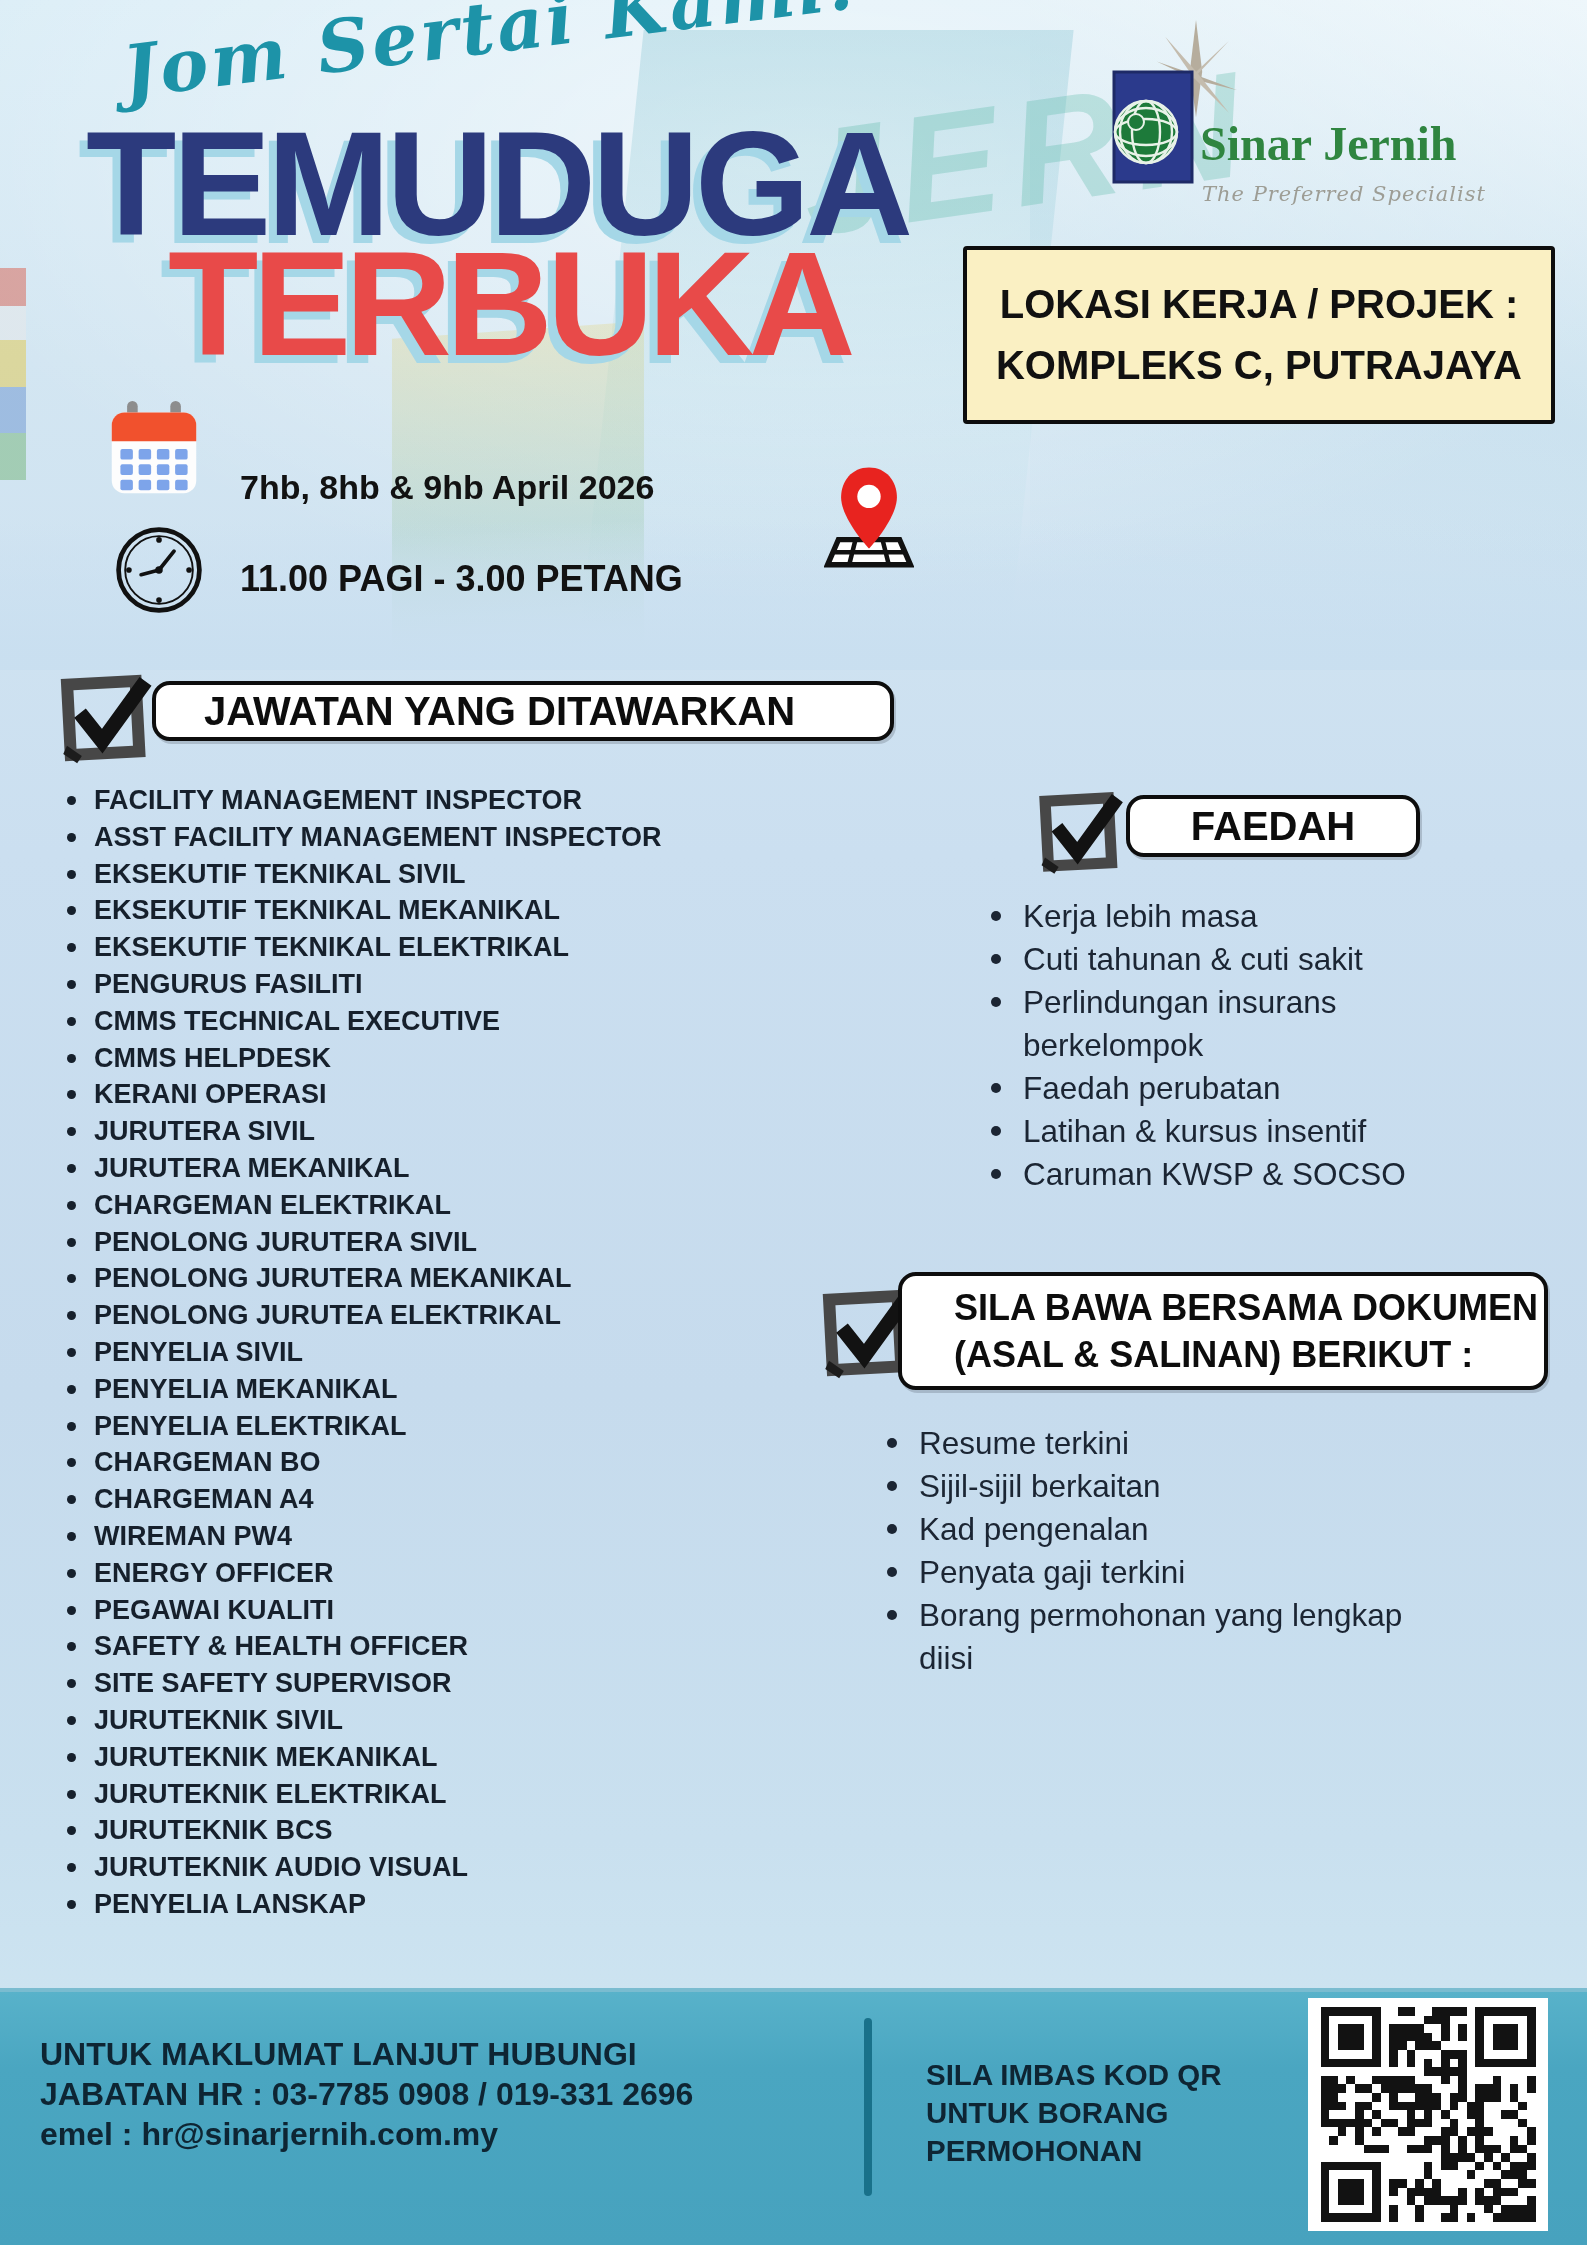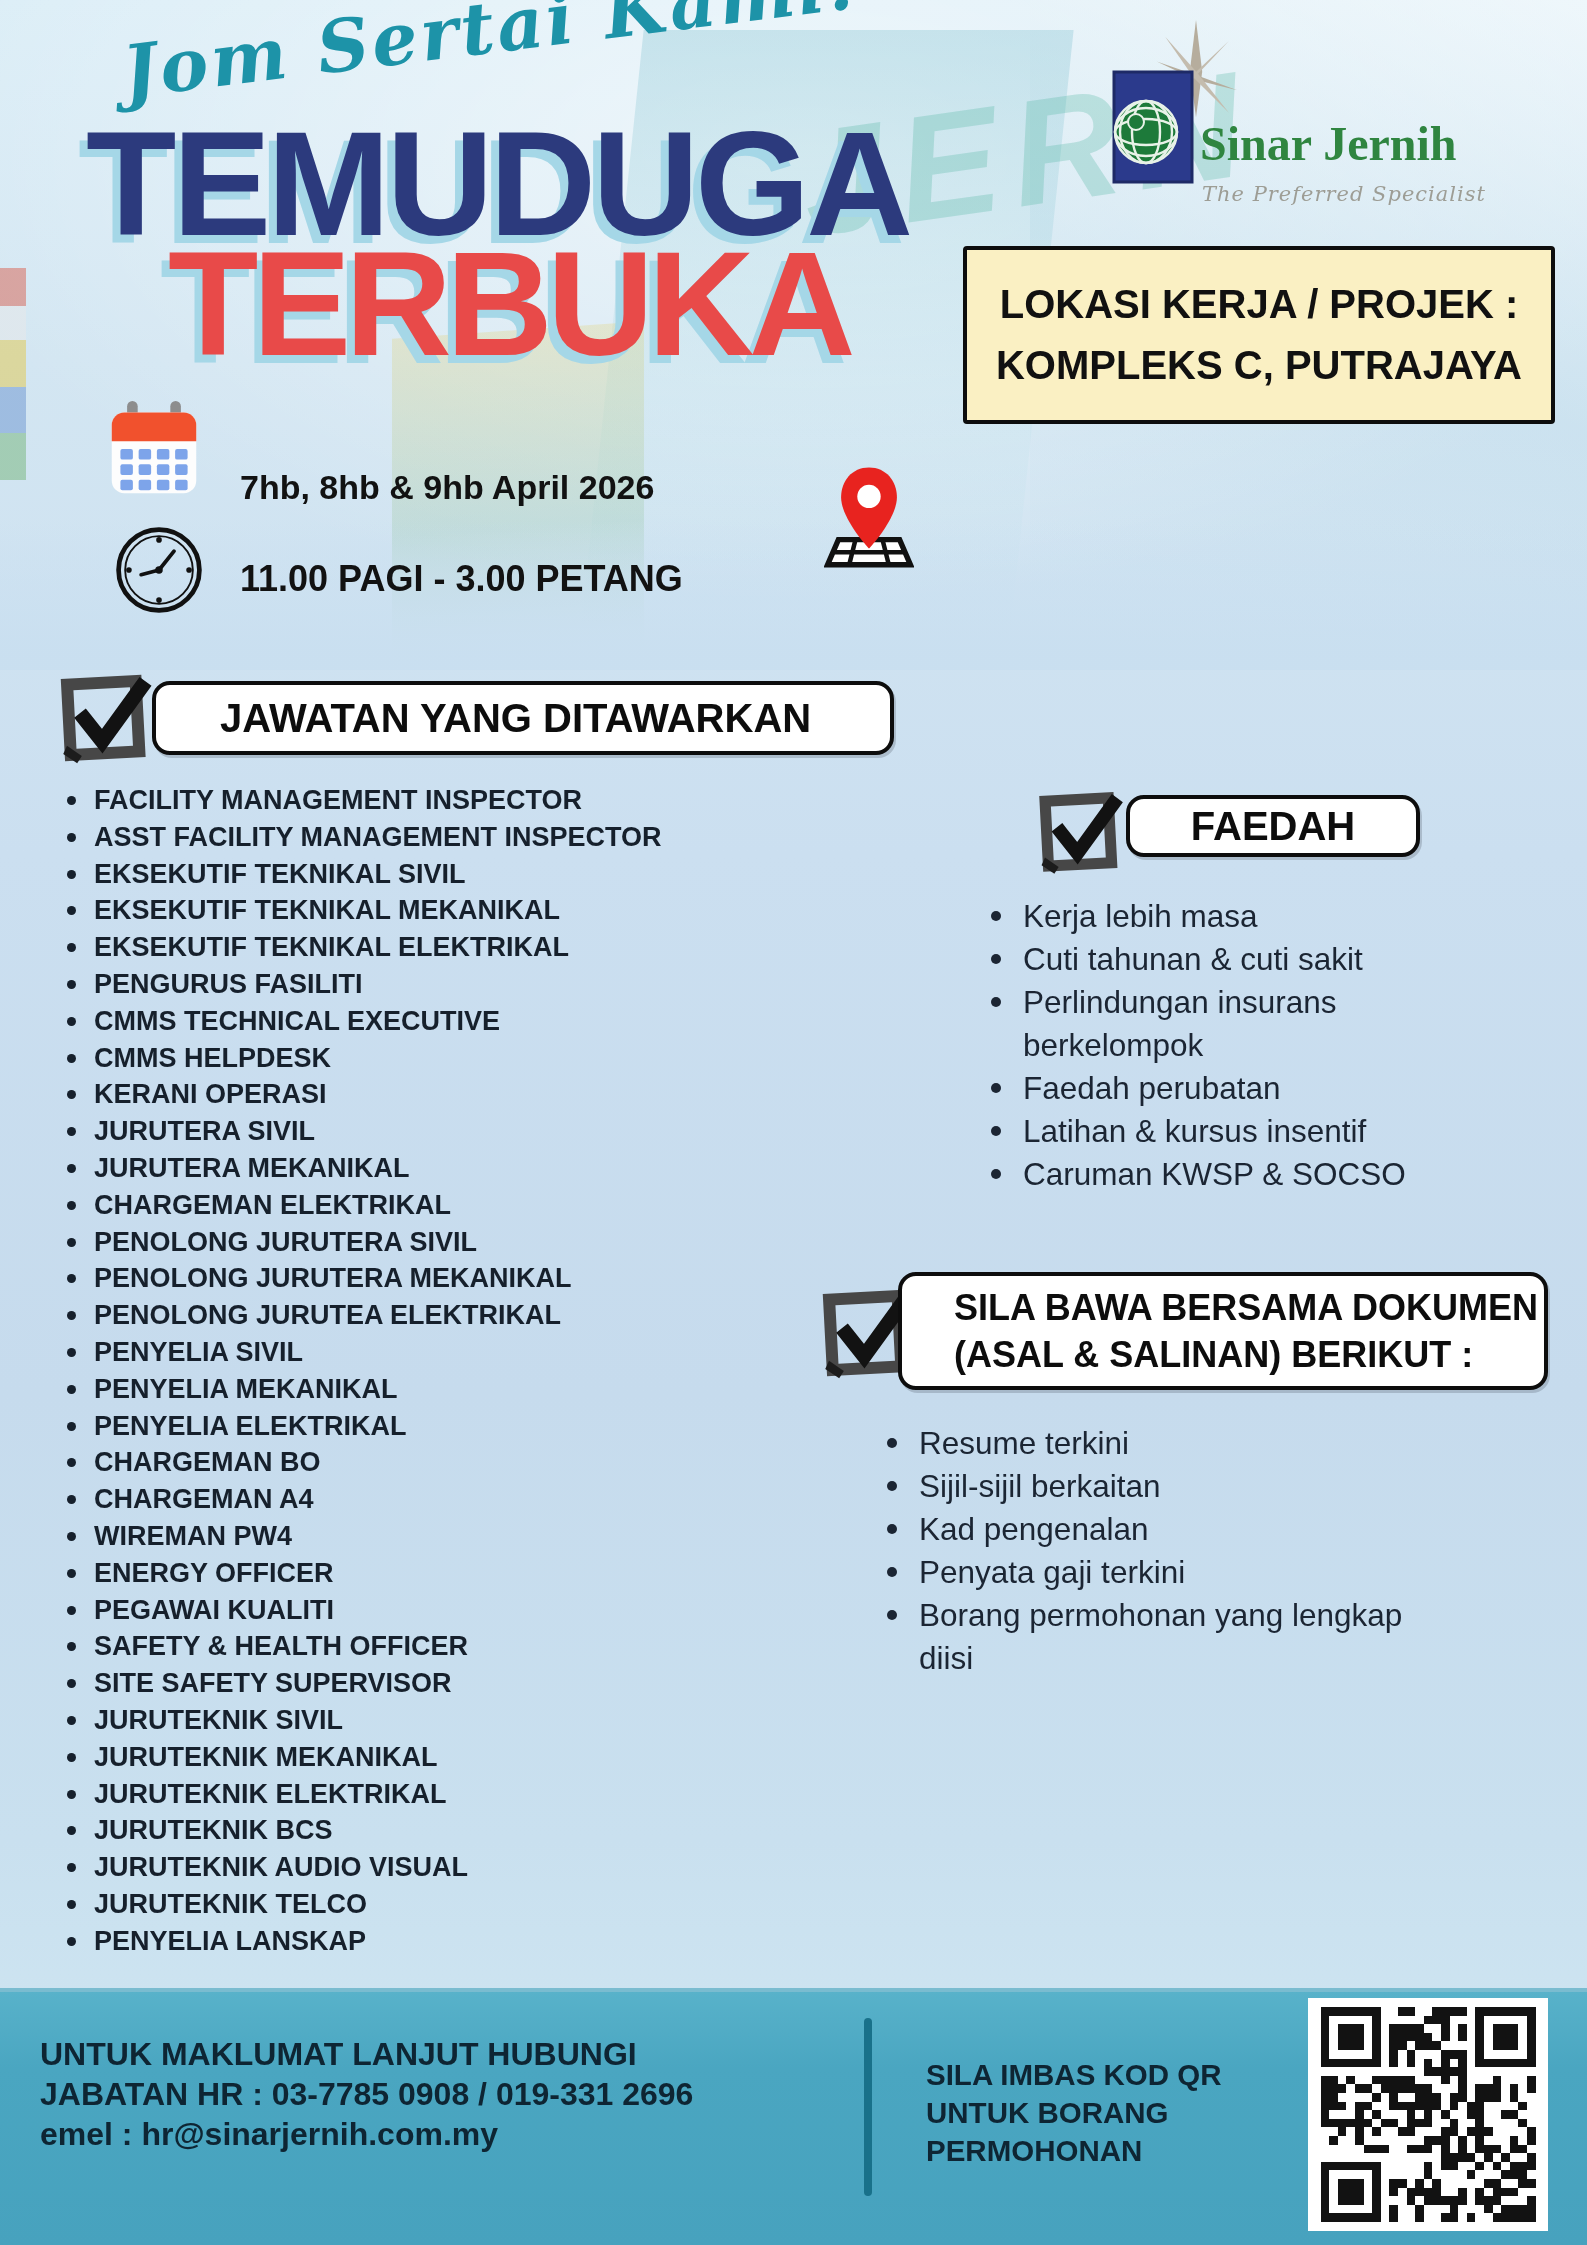--- a/index.html
+++ b/index.html
@@ -49,21 +49,21 @@
   .loc-box{left:963px;top:246px;width:592px;height:178px;background:#faf0c3;border:4px solid #0d0d0d;
     border-radius:4px;display:flex;flex-direction:column;justify-content:center;align-items:center;gap:16px;}
   .loc-box div{font-size:40px;font-weight:700;color:#111;white-space:nowrap;}
   
   .icon-pin{left:824px;top:464px;width:90px;height:108px;}
   .address{left:948px;top:462px;font-size:29px;font-weight:700;line-height:40px;color:#15202e;letter-spacing:-.3px;}
   
   .pill{background:#fff;border:4px solid #0d0d0d;border-radius:18px;color:#0d0d0d;
     box-shadow:2px 3px 0 rgba(20,30,40,.18);display:flex;align-items:center;}
   .check-icon{width:102px;height:102px;}
-  .pill-jawatan{left:152px;top:681px;width:742px;height:74px;padding-left:64px;font-size:40px;font-weight:700;}
+  .pill-jawatan{left:152px;top:681px;width:742px;height:60px;padding-left:48px;font-size:40px;font-weight:700;}
   .chk-jawatan{left:54px;top:666px;}
   .pill-faedah{left:1126px;top:795px;width:294px;height:62px;justify-content:center;font-size:40px;font-weight:700;}
   .chk-faedah{left:1033px;top:784px;width:94px;height:94px;}
   .pill-sila{left:898px;top:1272px;width:650px;height:118px;padding-left:52px;
     flex-direction:column;align-items:flex-start;justify-content:center;font-size:36px;font-weight:700;line-height:47px;}
   .chk-sila{left:816px;top:1281px;}
   
   ul.joblist{left:64px;top:782px;width:720px;margin:0;padding:0;list-style:none;}
   ul.joblist li{position:relative;font-size:27px;font-weight:700;color:#16202c;
     line-height:36.8px;padding-left:30px;white-space:nowrap;}
@@ -203,21 +203,20 @@
       <li><span>WIREMAN PW4</span></li>
       <li><span>ENERGY OFFICER</span></li>
       <li><span>PEGAWAI KUALITI</span></li>
       <li><span>SAFETY &amp; HEALTH OFFICER</span></li>
       <li><span>SITE SAFETY SUPERVISOR</span></li>
       <li><span>JURUTEKNIK SIVIL</span></li>
       <li><span>JURUTEKNIK MEKANIKAL</span></li>
       <li><span>JURUTEKNIK ELEKTRIKAL</span></li>
       <li><span>JURUTEKNIK BCS</span></li>
       <li><span>JURUTEKNIK AUDIO VISUAL</span></li>
-      <li><span>JURUTEKNIK TELCO</span></li>
       <li><span>PENYELIA LANSKAP</span></li>
     </ul>
 
   <svg class="abs check-icon chk-faedah" viewBox="0 0 110 110">
     <g transform="rotate(-3 55 55)">
         <rect x="16" y="18" width="74" height="76" fill="none" stroke="#474747" stroke-width="13"></rect>
       </g>
     <path d="M14 86 l16 11 -5 8 -15 -10 Z" fill="#1c1c1c"></path>
     <path d="M33 57 L52 81 L94 23" fill="none" stroke="#121212" stroke-width="16" stroke-linecap="square"></path>
   </svg>

